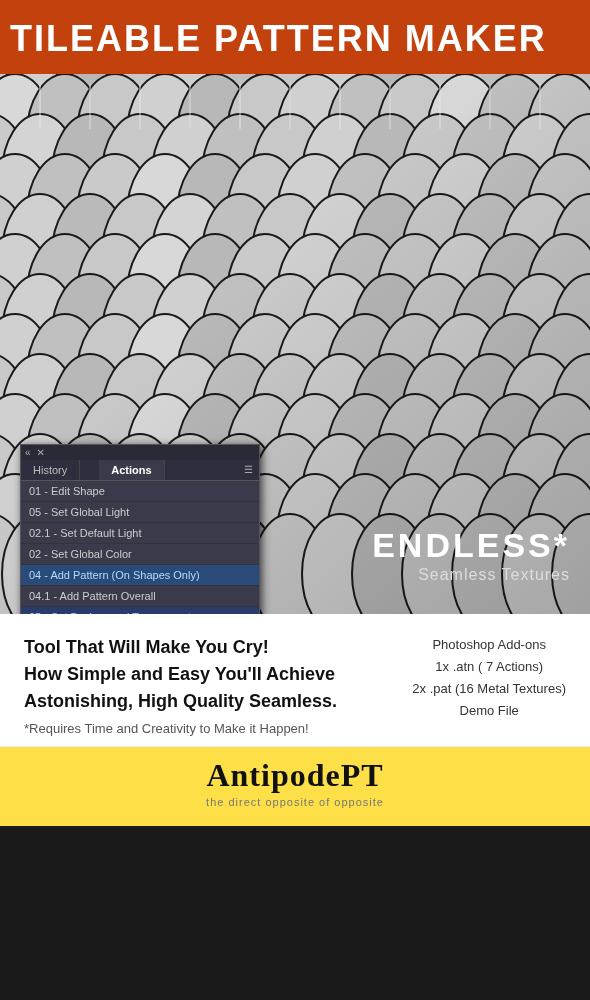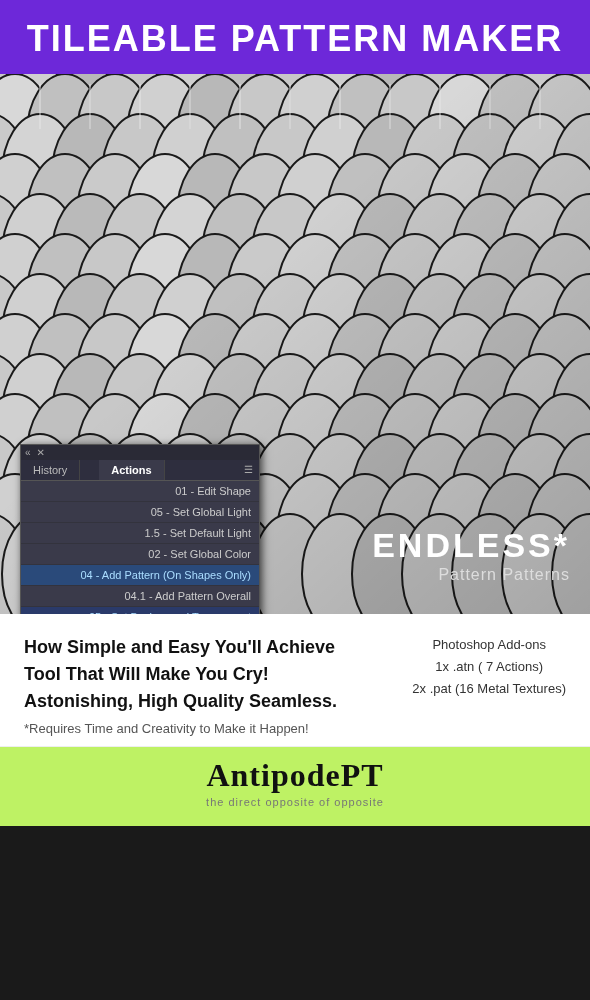--- a/index.html
+++ b/index.html
@@ -6,22 +6,22 @@
     body {
       width: 590px;
       min-height: 1000px;
       background: #1a1a1a;
       font-family: Arial, sans-serif;
       overflow-x: hidden;
     }
 
     
     .header {
-      background: #6d28d9;
-      text-align: center;
+      background: #c2410c;
+      text-align: left;
       padding: 18px 10px 14px;
     }
     .header-title {
       color: #fff;
       font-size: 36px;
       font-weight: 900;
       letter-spacing: 2px;
       font-family: Arial Black, Arial, sans-serif;
     }
 
@@ -96,21 +96,20 @@
     }
     .panel-items {
       background: #3a3a4a;
     }
     .panel-item {
       padding: 4px 8px;
       cursor: pointer;
       color: #ccc;
       font-size: 11px;
       border-bottom: 1px solid #33333d;
-      text-align: right;
     }
     .panel-item.highlighted {
       background: #2a4a7a;
       color: #aaddff;
     }
     .panel-item.highlighted2 {
       background: #2a3a6a;
       color: #aaddff;
     }
 
@@ -161,21 +160,21 @@
       line-height: 1.5;
     }
     .bottom-left .small-text {
       font-size: 13px;
       color: #555;
       margin-top: 6px;
     }
 
     
     .footer {
-      background: #bef264;
+      background: #fde047;
       text-align: center;
       padding: 10px 10px 18px;
       border-top: 1px solid #eee;
     }
     .footer-brand {
       font-size: 32px;
       font-weight: bold;
       color: #111;
       letter-spacing: 1px;
       font-family: Georgia, serif;
@@ -437,51 +436,52 @@
       </div>
     </div>
     <div class="panel-tabs">
       <div class="panel-tab">History</div>
       <div class="panel-tab active">Actions</div>
       <div class="panel-menu-icon">☰</div>
     </div>
     <div class="panel-items">
       <div class="panel-item">01 - Edit Shape</div>
       <div class="panel-item">05 - Set Global Light</div>
-      <div class="panel-item">1.5 - Set Default Light</div>
+      <div class="panel-item">02.1 - Set Default Light</div>
       <div class="panel-item">02 - Set Global Color</div>
       <div class="panel-item highlighted">04 - Add Pattern (On Shapes Only)</div>
       <div class="panel-item">04.1 - Add Pattern Overall</div>
       <div class="panel-item highlighted2">05 - Set Background Transparent</div>
 
     </div>
 
   </div>
 
   
   <div class="endless-area">
     <div class="endless-title">
       <span>ENDLESS*</span>
     </div>
-    <div class="endless-sub">Pattern Patterns</div>
+    <div class="endless-sub">Seamless Textures</div>
   </div>
 </div>
 
 <div class="bottom-section">
   <div class="bottom-left">
     <div class="main-text">
+      <div>Tool That Will Make You Cry!</div>
       <div>How Simple and Easy You'll Achieve</div>
-      <div>Tool That Will Make You Cry!</div>
       <div>Astonishing, High Quality Seamless.</div>
     </div>
     <div class="small-text">*Requires Time and Creativity to Make it Happen!</div>
   </div>
   <div class="bottom-right">
     <div>Photoshop Add-ons</div>
     <div>1x .atn ( 7 Actions)</div>
     <div>2x .pat (16 Metal Textures)</div>
+    <div>Demo File</div>
   </div>
 </div>
 
 <div class="footer">
   <div class="footer-brand">AntipodePT</div>
   <div class="footer-tagline">the direct opposite of opposite</div>
 </div>
 
 </body></html>

